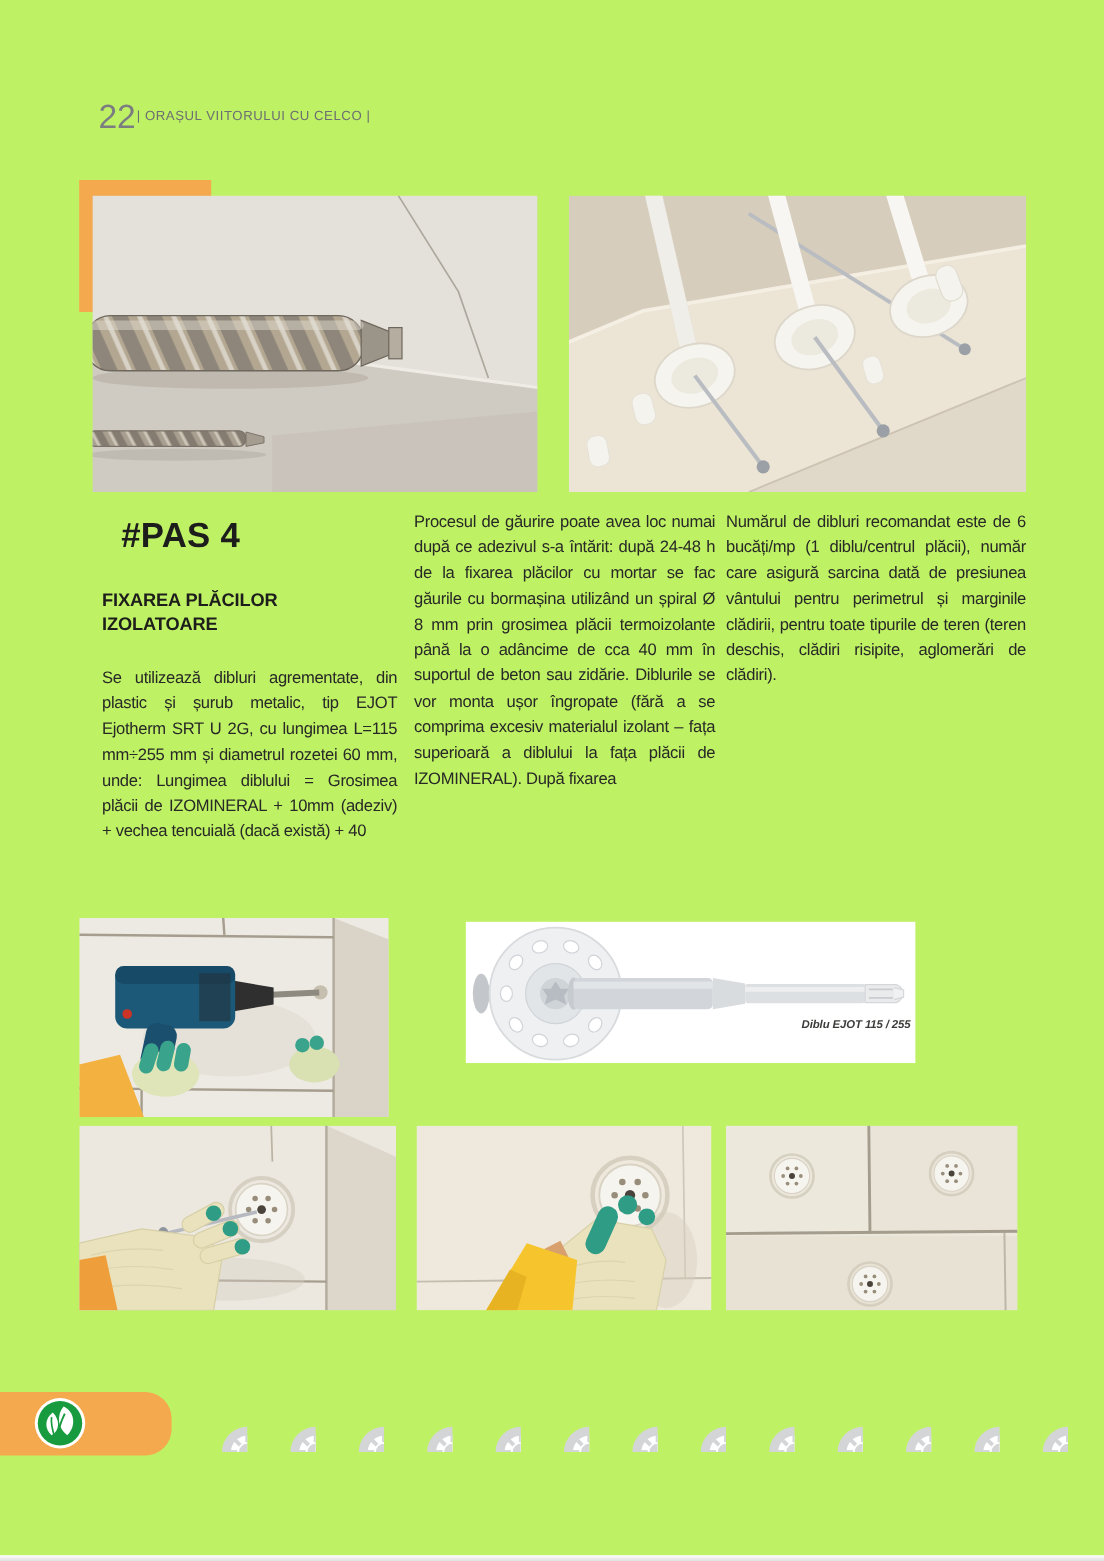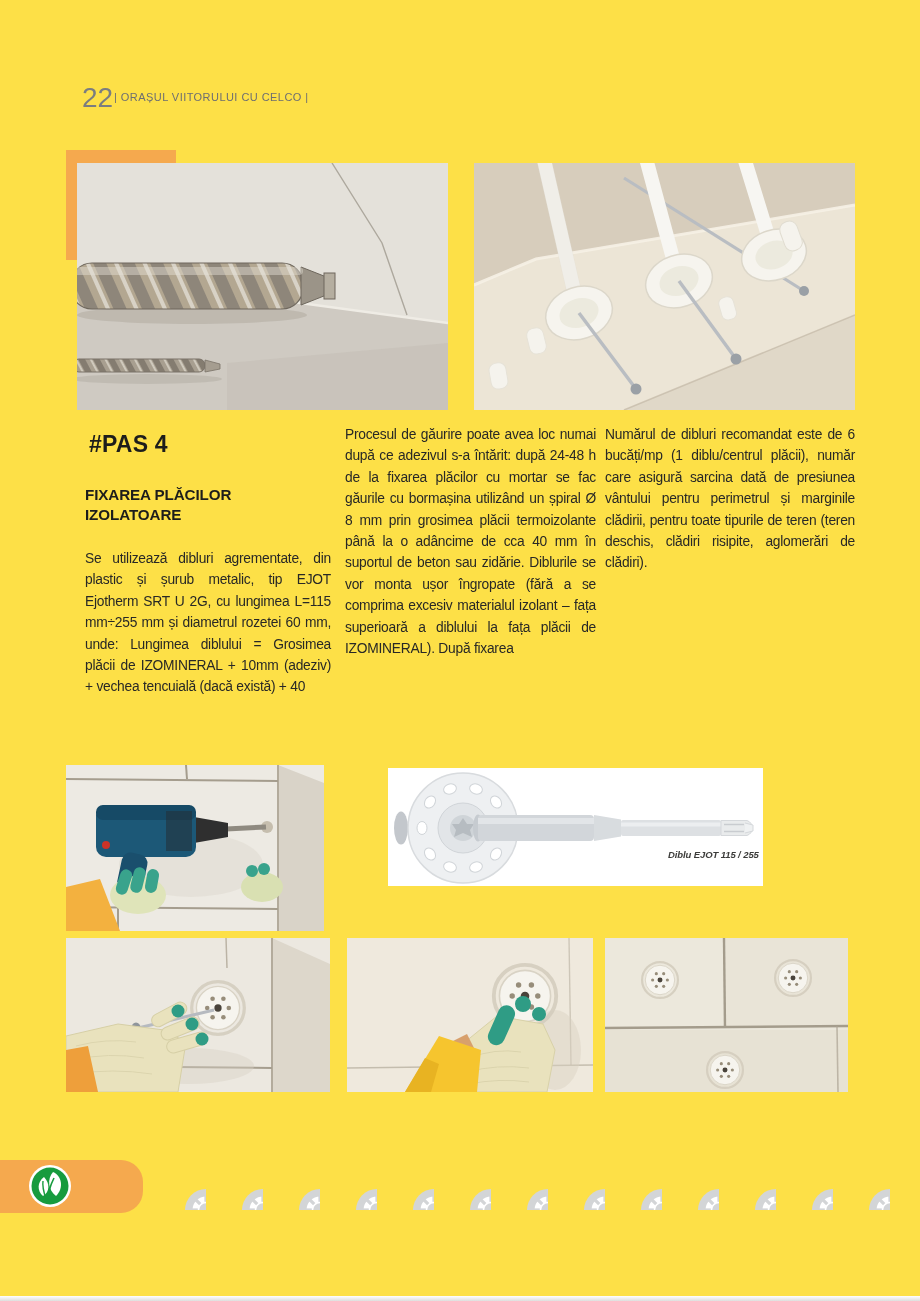--- a/index.html
+++ b/index.html
@@ -1,16 +1,16 @@
 <!DOCTYPE html>
 <html lang="ro"><head>
 <meta charset="utf-8">
 <style>
   html,body{margin:0;padding:0;background:#fff;}
-  .page{position:relative;width:920px;height:1301px;background:#fde047;
+  .page{position:relative;width:920px;height:1301px;background:#bef264;
         font-family:"Liberation Sans",sans-serif;overflow:hidden;}
 
   
   .pageno{position:absolute;left:82px;top:82px;font-size:28px;color:#7b7d80;}
   .tagline{position:absolute;left:114px;top:91px;font-size:11px;letter-spacing:.45px;
            color:#6d6e71;font-weight:400;}
 
   
   .orange-square{position:absolute;left:66px;top:150px;width:110px;height:110px;background:#F5A94E;}
 
@@ -22,21 +22,21 @@
   .ph3{left:66px;top:765px;width:258px;height:166px;}
   .ph4{left:66px;top:938px;width:264px;height:154px;}
   .ph5{left:347px;top:938px;width:246px;height:154px;}
   .ph6{left:605px;top:938px;width:243px;height:154px;}
 
   
   .article-col{position:absolute;top:420px;color:#262624;}
   .col1{left:85px;width:246px;}
   .col2{left:345px;width:251px;}
   .col3{left:605px;width:250px;}
-  .article-col h1{margin:11px 4px 0;font-size:23px;font-weight:700;color:#1d1d1b;letter-spacing:.2px;}
+  .article-col h1{margin:11px 16px 0;font-size:29px;font-weight:700;color:#1d1d1b;letter-spacing:.2px;}
   .article-col h2{margin:27px 0 0;font-size:15.2px;line-height:19.5px;font-weight:700;
                   color:#1d1d1b;letter-spacing:-.1px;}
   .article-col p{margin:0;font-size:13.8px;line-height:21.4px;letter-spacing:-.25px;
                  text-align:justify;color:#282826;}
   .col1 p{margin-top:24px;}
   .col2 p:first-of-type,.col3 p:first-of-type{margin-top:4px;}
   .article-col p + p{margin-top:20px;}
 
   
   .fig-dowel{position:absolute;left:388px;top:768px;width:375px;height:118px;margin:0;}

